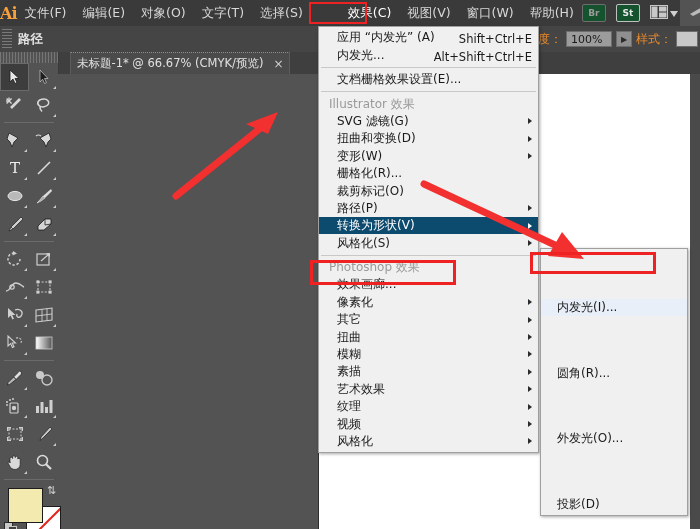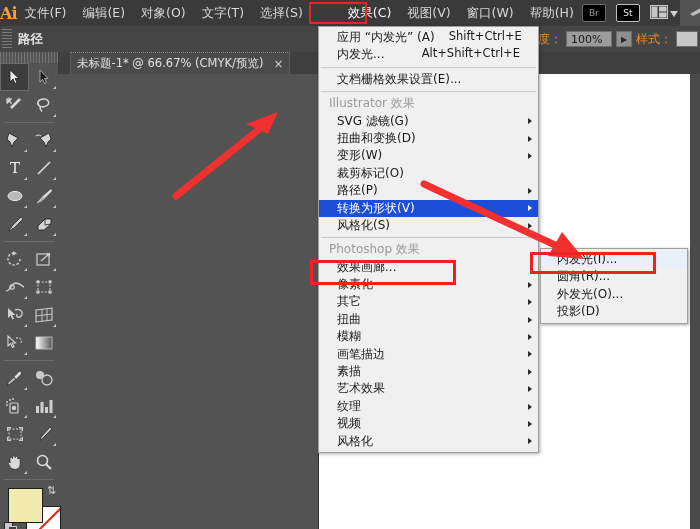--- a/index.html
+++ b/index.html
@@ -26,21 +26,21 @@
   }
   .menu-item.active{color:#ffffff;margin-left:29px;}
   #effects-hl{
     position:absolute;left:309px;top:2px;width:58px;height:22px;
     border:2px solid #ee2222;box-sizing:border-box;z-index:40;pointer-events:none;
   }
   #mb-right{margin-left:auto;display:flex;align-items:center;gap:10px;padding-right:8px;}
   .mb-btn{
     width:22px;height:16px;border:1px solid #6e6e6e;border-radius:2px;
     display:flex;align-items:center;justify-content:center;
-    font-size:9px;color:#9a9a9a;background:#000000;
+    font-size:9px;color:#9a9a9a;background:#14532d;font-weight:bold;
   }
   .mb-btn.on{color:#e6e6e6;border-color:#c0c0c0;}
   
   #controlbar{
     position:absolute;left:0;top:26px;width:700px;height:26px;
     background:#454545;border-bottom:1px solid #2c2c2c;
     display:flex;align-items:center;
   }
   #grip{
     width:10px;height:20px;margin-left:2px;
@@ -130,40 +130,40 @@
   .handle.filled{background:#2d6fd1;}
   
   #right-strip{position:absolute;right:0;top:0;width:10px;height:455px;background:#4a4a4a;}
   
   #effect-menu{
     position:absolute;left:318px;top:26px;width:219px;
     background:#f0f0f0;border:1px solid #a0a0a0;
     z-index:30;padding:2px 0;box-shadow:1px 1px 3px rgba(0,0,0,.35);
   }
   .mrow{
-    height:17.4px;display:flex;align-items:flex-start;padding:0 18px 0 18px;
+    height:17.4px;display:flex;align-items:flex-end;padding:0 6px 0 18px;
     color:#1a1a1a;font-size:12px;white-space:nowrap;position:relative;box-sizing:border-box;
   }
   .mrow .sc{margin-left:auto;padding-left:14px;font-size:11.5px;color:#1a1a1a;}
   .mrow .ar{
     position:absolute;right:6px;top:50%;margin-top:-3px;
     width:0;height:0;border-top:3.5px solid transparent;border-bottom:3.5px solid transparent;
     border-left:4.5px solid #2a2a2a;
   }
   .mrow.hdr{color:#9a9a9a;padding-left:10px;font-size:12px;}
-  .mrow.sel{background:#1d4ed8;color:#ffffff;}
+  .mrow.sel{background:#0c4a6e;color:#ffffff;}
   .mrow.sel .ar{border-left-color:#ffffff;}
   .msep{height:1px;background:#c8c8c8;margin:3px 2px;}
   
   #style-submenu{
     position:absolute;left:540px;top:248px;width:146px;
     background:#f0f0f0;border:1px solid #a0a0a0;
     z-index:31;padding:2px 0;box-shadow:1px 1px 3px rgba(0,0,0,.35);
   }
-  #style-submenu .mrow{padding-left:16px;}
+  #style-submenu .mrow{padding-left:16px;margin-top:48px;}
   #style-submenu .mrow.hl{background:#e8eff8;}
   
   .redbox{position:absolute;border:3px solid #ee2222;box-sizing:border-box;z-index:50;pointer-events:none;}
   .arrow-svg{position:absolute;z-index:49;pointer-events:none;}
 </style>
 </head>
 <body>
 
 <div id="menubar">
   <div id="ai-logo">Ai</div>
@@ -525,20 +525,23 @@
   </div>
   <div class="mrow">
     <span>扭曲和变换(D)</span>
     <span class="ar"></span>
   </div>
   <div class="mrow">
     <span>变形(W)</span>
     <span class="ar"></span>
   </div>
   <div class="mrow">
+    <span>栅格化(R)...</span>
+  </div>
+  <div class="mrow">
     <span>裁剪标记(O)</span>
   </div>
   <div class="mrow">
     <span>路径(P)</span>
     <span class="ar"></span>
   </div>
   <div class="mrow sel">
     <span>转换为形状(V)</span>
     <span class="ar"></span>
   </div>
@@ -559,24 +562,20 @@
   <div class="mrow">
     <span>其它</span>
     <span class="ar"></span>
   </div>
   <div class="mrow">
     <span>扭曲</span>
     <span class="ar"></span>
   </div>
   <div class="mrow">
     <span>模糊</span>
-    <span class="ar"></span>
-  </div>
-  <div class="mrow">
-    <span>画笔描边</span>
     <span class="ar"></span>
   </div>
   <div class="mrow">
     <span>素描</span>
     <span class="ar"></span>
   </div>
   <div class="mrow">
     <span>艺术效果</span>
     <span class="ar"></span>
   </div>

